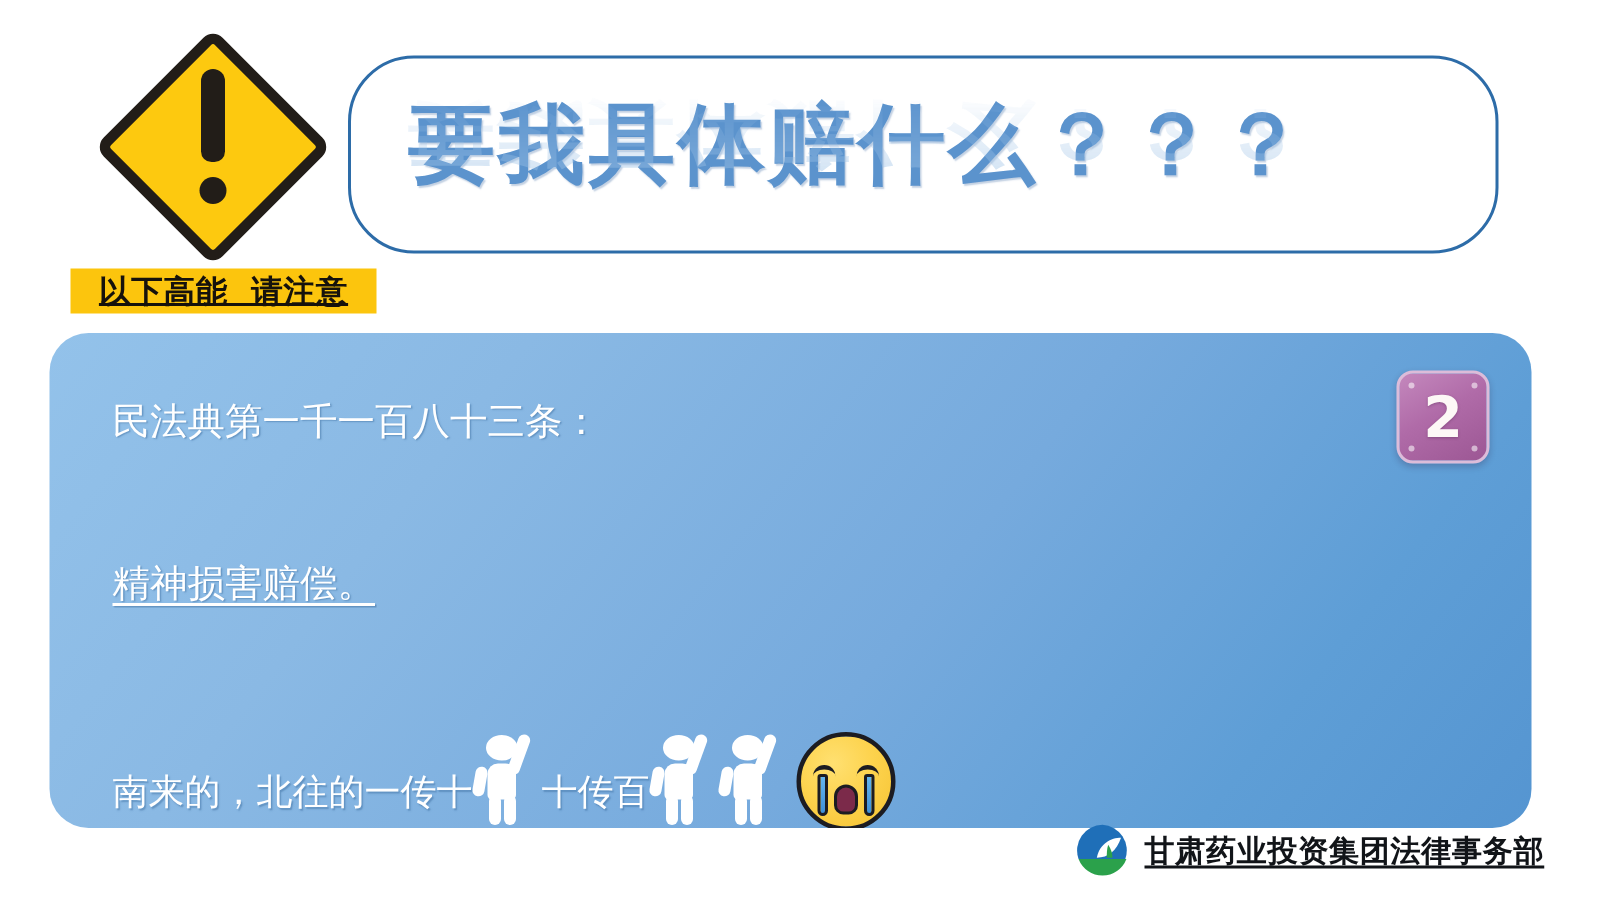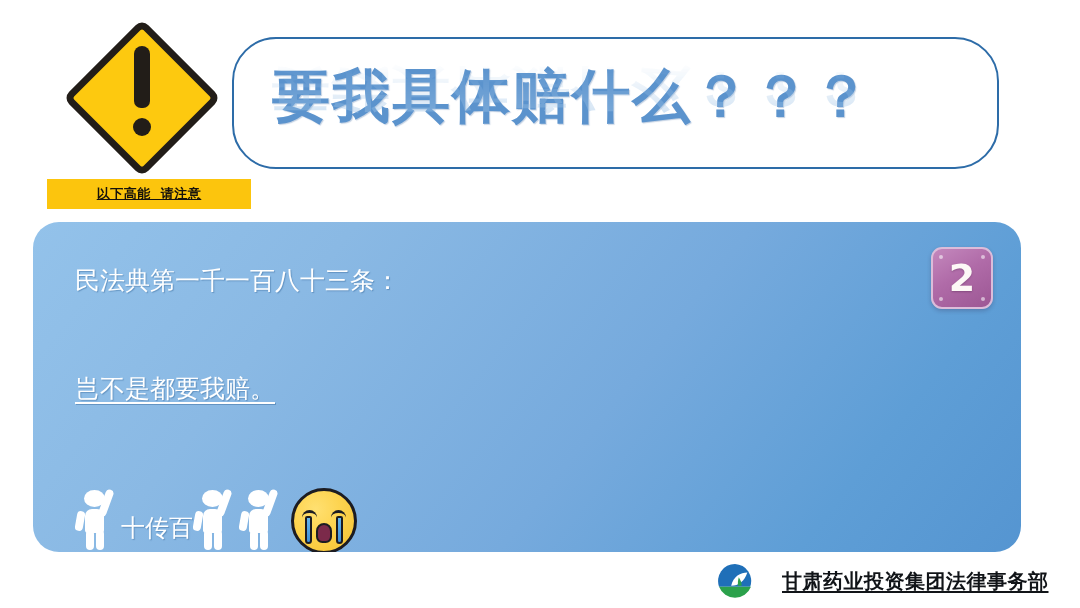--- a/index.html
+++ b/index.html
@@ -65,21 +65,21 @@
     top: 179px;
     width: 204px;
     height: 30px;
     background: #fcc50d;
     display: flex;
     align-items: center;
     justify-content: center;
   }
   #caution-label .caution-text {
     font-family: "DejaVu Sans", "Liberation Sans", sans-serif;
-    font-size: 13px;
+    font-size: 21px;
     font-weight: bold;
     color: #16120c;
     letter-spacing: 0.5px;
     text-decoration: underline;
     text-underline-offset: 1px;
     white-space: pre;
   }
 
   
   #title-box {
@@ -334,24 +334,24 @@
   }
   #step-badge .scr.tl { left: 6px; top: 6px; }
   #step-badge .scr.tr { right: 6px; top: 6px; }
   #step-badge .scr.bl { left: 6px; bottom: 6px; }
   #step-badge .scr.br { right: 6px; bottom: 6px; }
 
   
   #footer-brand {
     position: absolute;
     left: 716px;
-    top: 562px;
+    top: 548px;
     display: flex;
     align-items: center;
-    gap: 28px;
+    gap: 9px;
   }
   #footer-logo {
     width: 38px;
     height: 38px;
     flex: 0 0 auto;
   }
   #footer-brand .brand-text {
     font-family: "DejaVu Sans", "Liberation Sans", sans-serif;
     font-size: 20px;
     font-weight: bold;
@@ -377,23 +377,24 @@
 
 <div id="title-box"></div>
 <div id="title-text">要我具体赔什么？？？</div>
 <div id="title-reflection">要我具体赔什么？？？</div>
 
 <div id="content-panel">
 
   <div class="body-line" id="law-heading">民法典第一千一百八十三条：</div>
 
 
-  <div class="body-line" id="law-quote-line2">岂不是都要我赔。</div>
+  <div class="body-line" id="law-quote-line2">精神损害赔偿。</div>
 
   <div id="narration-row">
+    <span class="narr-text">南来的，北往的一传十</span>
 
     <div class="person">
       <div class="head"></div>
         <div class="arm-up"></div>
         <div class="arm-side"></div>
       <div class="torso"></div>
         <div class="leg-l"></div>
         <div class="leg-r"></div>
     </div>
 

